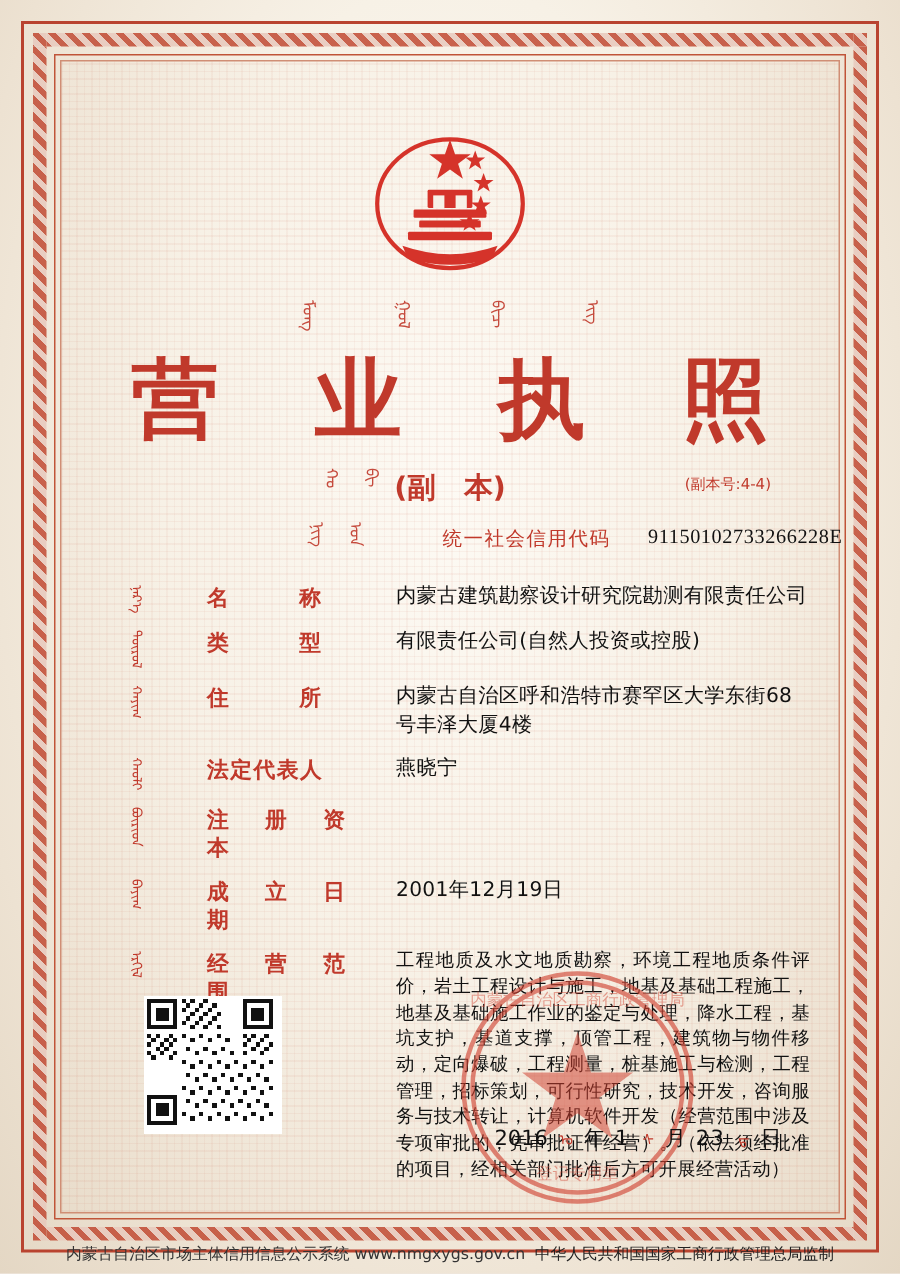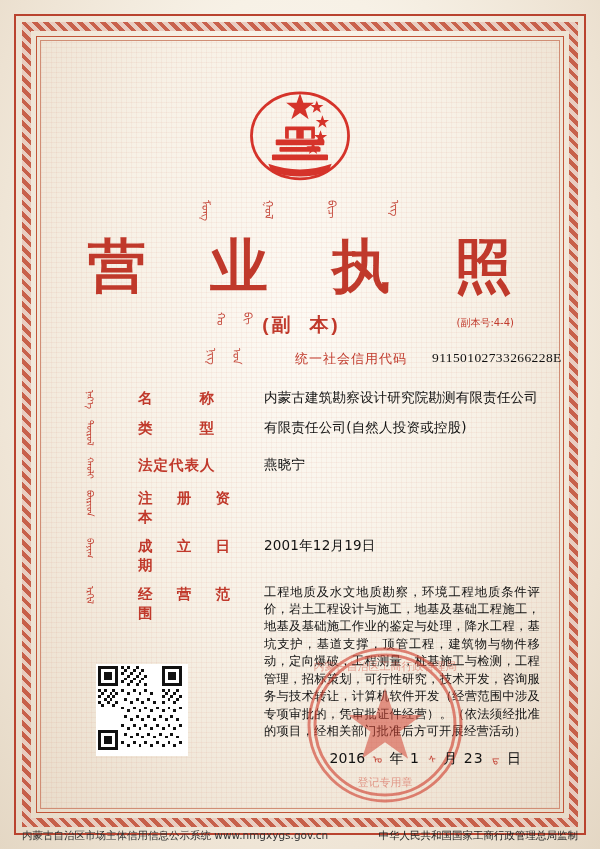--- a/index.html
+++ b/index.html
@@ -66,21 +66,21 @@
     color:#c0392b;
     text-indent:22px;
   }
   .sub-mong{
     position:absolute;left:215px;top:312px;
     display:flex;gap:16px;color:#c0392b;
   }
   .subtitle{
     position:absolute;left:0;right:0;top:312px;
     text-align:center;
-    font-size:19px;color:#c0392b;font-weight:bold;font-family:Liberation Mono, monospace;
+    font-size:19px;color:#c0392b;font-weight:bold;
   }
   .copy-no{
     position:absolute;right:86px;top:316px;
     font-size:10px;color:#c0392b;
   }
   
   .code-mong{
     position:absolute;left:206px;top:348px;display:flex;gap:14px;color:#c0392b;
   }
   .code-label{
@@ -134,21 +134,21 @@
   .datefoot .mg{color:#c0392b;font-size:10px;margin:0 3px;}
   
   .seal{
     position:absolute;left:300px;top:640px;width:170px;height:170px;
     opacity:.62;
   }
   
   .foot{
     position:absolute;left:0;right:0;bottom:6px;
     display:flex;justify-content:space-between;
-    padding:0 22px;
+    padding:0 44px;
     font-size:10.5px;color:#333;align-items:center;
   }
   .foot .r{color:#222;}
 </style>
 </head>
 <body>
 
 <div id="license">
 
   <div class="frame-outer"></div>
@@ -211,20 +211,27 @@
     </div>
 
     <div class="row">
       <div class="row-mong">
           <span class="vglyph">ᠲᠥᠷᠥᠯ</span>
         </div>
       <div class="row-label">类　　型</div>
       <div class="row-value">有限责任公司(自然人投资或控股)</div>
     </div>
 
+    <div class="row">
+      <div class="row-mong">
+          <span class="vglyph">ᠬᠠᠶᠢᠭ</span>
+        </div>
+      <div class="row-label">住　　所</div>
+      <div class="row-value">内蒙古自治区呼和浩特市赛罕区大学东街68号丰泽大厦4楼</div>
+    </div>
 
     <div class="row">
       <div class="row-mong">
           <span class="vglyph">ᠬᠠᠤᠯᠢ</span>
         </div>
       <div class="row-label wide">法定代表人</div>
       <div class="row-value">燕晓宁</div>
     </div>
 
     <div class="row">

